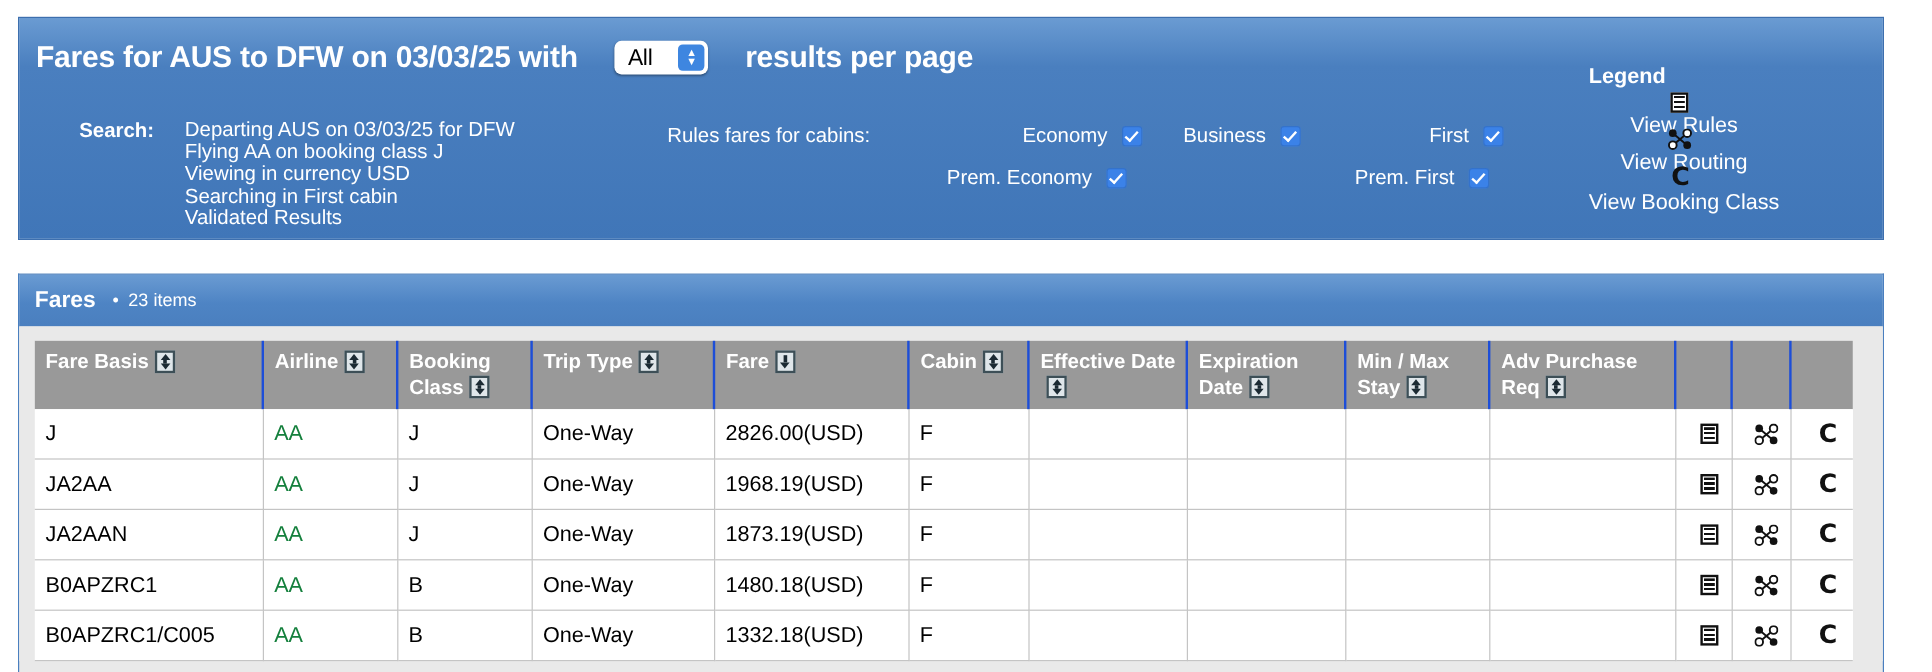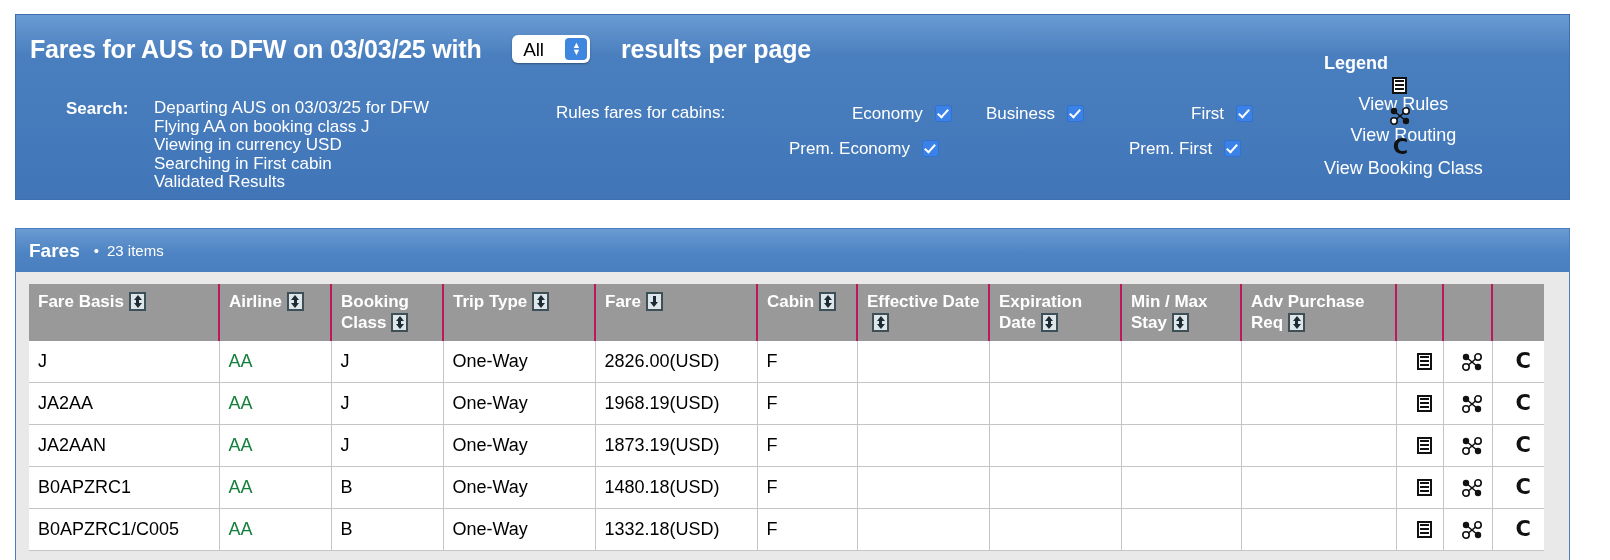--- a/index.html
+++ b/index.html
@@ -251,21 +251,21 @@
     background: #ffffff;
   }
   table.fares th {
     background: #999999;
     color: #ffffff;
     font-size: 17px;
     font-weight: bold;
     text-align: left;
     vertical-align: top;
     padding: 7px 0 8px 9px;
-    border-right: 2px solid #be185d;
+    border-right: 2px solid #1d4ed8;
     line-height: 21px;
     height: 52px;
     box-sizing: border-box;
   }
   table.fares th:last-child { border-right: none; }
   table.fares td {
     font-size: 18px;
     color: #000000;
     padding: 0 0 0 9px;
     height: 41px;

